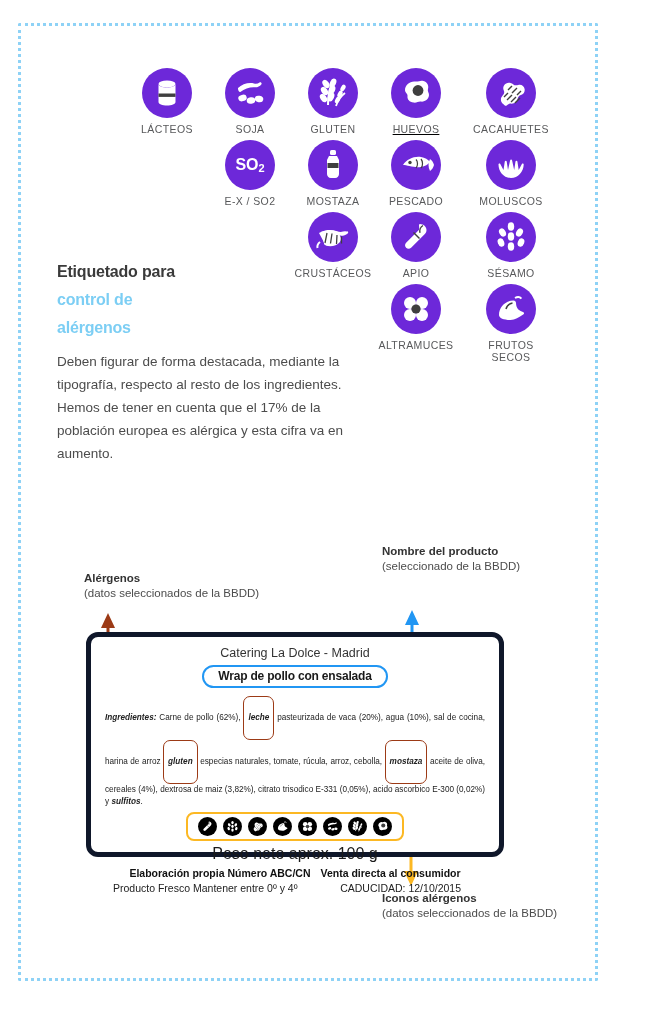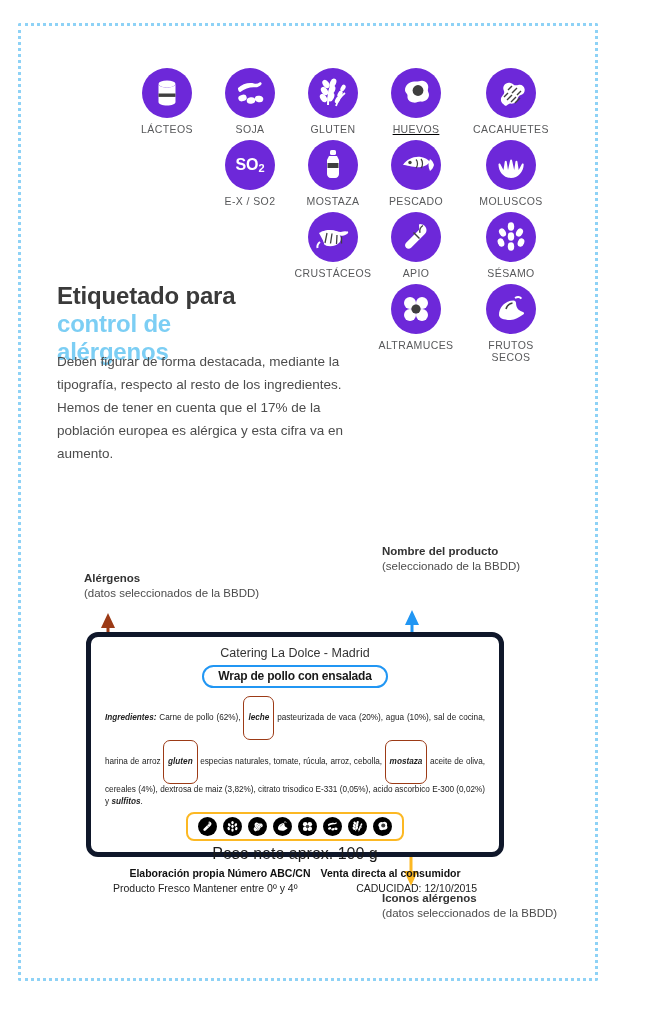--- a/index.html
+++ b/index.html
@@ -57,26 +57,25 @@
   }
   .so2-text sub { font-size: 11px; vertical-align: baseline; position: relative; top: 3px; }
 
   
   .heading {
     position: absolute;
     left: 57px; top: 258px;
     width: 275px;
   }
   .heading h1 {
-    font-size: 24px;
+    font-size: 16px;
     line-height: 28px;
     font-weight: bold;
     color: #3a3a3a;
     letter-spacing: -0.2px;
-    margin-top: 24px;
   }
   .heading h1 .accent { color: #7ccef4; }
   .body-copy {
     position: absolute;
     left: 57px; top: 350px;
     width: 290px;
     font-size: 13.5px;
     line-height: 23px;
     color: #4c4c4c;
   }
@@ -165,21 +164,21 @@
     font-weight: bold;
     color: #111;
     margin-top: 4px;
   }
   .lbl-row-bold span + span { margin-left: 10px; }
   .lbl-row-plain {
     display: flex;
     justify-content: space-between;
     font-size: 10.5px;
     color: #222;
-    margin: 3px 22px 0 22px;
+    margin: 3px 38px 0 22px;
   }
 </style>
 </head>
 <body>
 
 <div id="page">
 
   <div class="dotted-frame"></div>
 
   <div class="icon-grid">

